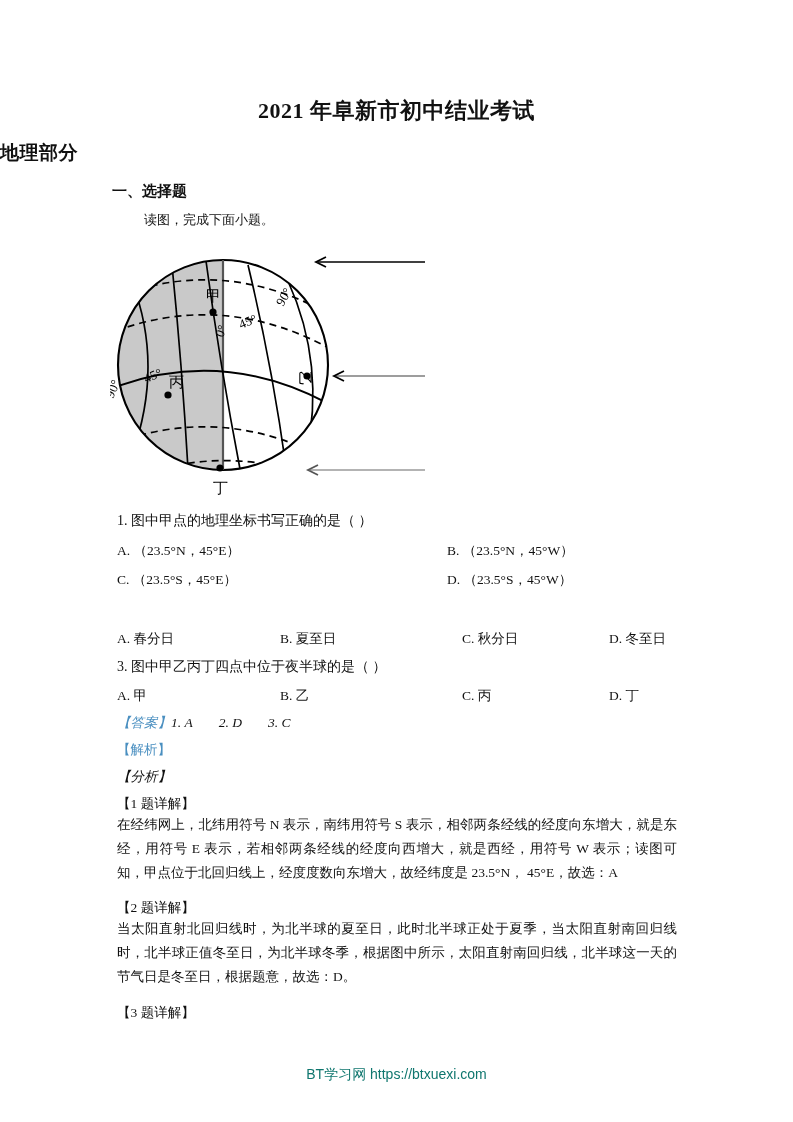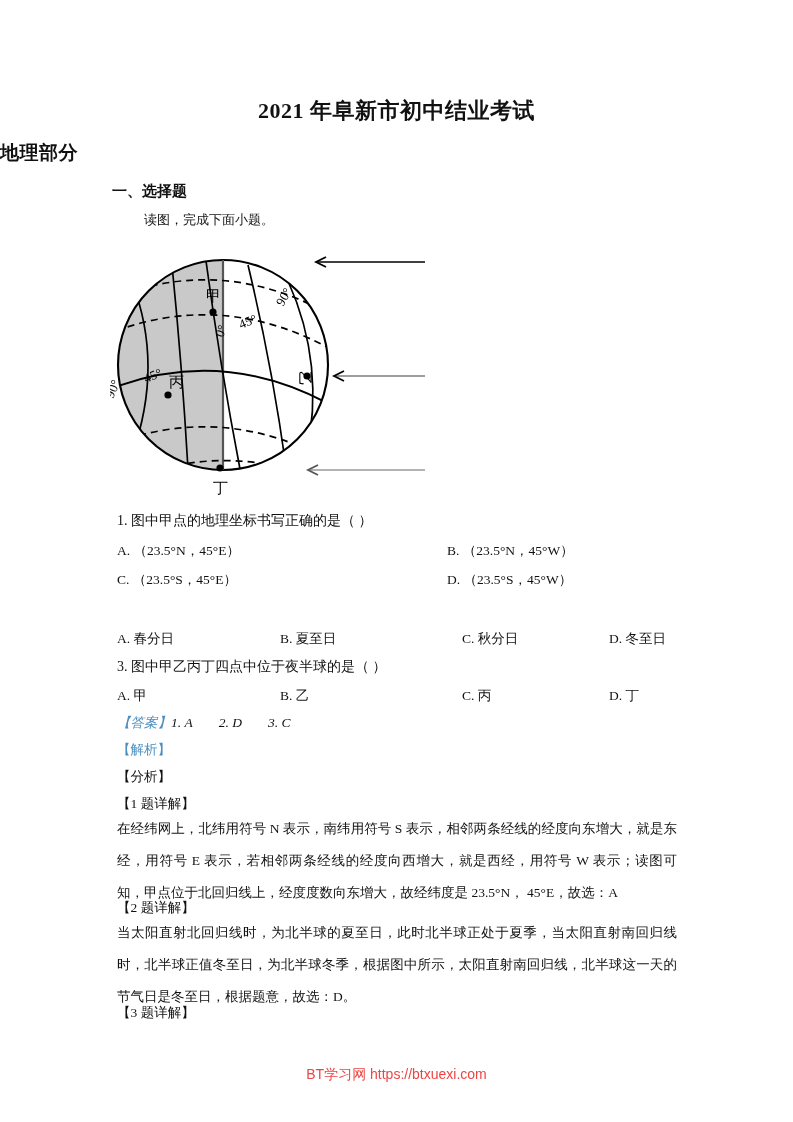--- a/index.html
+++ b/index.html
@@ -101,33 +101,33 @@
     white-space: nowrap;
   }
   .blue { color: #4a8fc0; }
   .ans-sp { display: inline-block; width: 26px; }
 
   .para {
     position: absolute;
     left: 117px;
     width: 560px;
     font-size: 13.5px;
-    line-height: 32px;
+    line-height: 24px;
     text-align: justify;
   }
 
   
   .footer {
     position: absolute;
     left: 0;
     top: 1066px;
     width: 793px;
     text-align: center;
     font-size: 14px;
-    color: #ef4444;
+    color: #0f766e;
     font-family: "Liberation Sans", sans-serif;
   }
 </style>
 </head>
 <body>
 
 <div class="page">
 
   <div class="doc-title">2021 年阜新市初中结业考试</div>
   <div class="doc-subtitle">地理部分</div>
@@ -228,21 +228,21 @@
     <span class="opt c4b">B. 乙</span>
     <span class="opt c4c">C. 丙</span>
     <span class="opt c4d">D. 丁</span>
   </div>
 
   <div class="blk" style="top:714px;font-style:italic;">
     <span class="blue">【答案】</span><span>1. A</span><span class="ans-sp"></span><span>2. D</span><span class="ans-sp"></span><span>3. C</span>
   </div>
 
   <div class="blk blue" style="top:741px;">【解析】</div>
-  <div class="blk" style="top:768px;">【分析】</div>
+  <div class="blk" style="top:768px;font-style:italic;">【分析】</div>
   <div class="blk" style="top:795px;">【1 题详解】</div>
 
   <div class="para" style="top:813px;">在经纬网上，北纬用符号 N 表示，南纬用符号 S 表示，相邻两条经线的经度向东增大，就是东经，用符号 E 表示，若相邻两条经线的经度向西增大，就是西经，用符号 W 表示；读图可知，甲点位于北回归线上，经度度数向东增大，故经纬度是 23.5°N， 45°E，故选：A</div>
 
   <div class="blk" style="top:899px;">【2 题详解】</div>
   <div class="para" style="top:917px;">当太阳直射北回归线时，为北半球的夏至日，此时北半球正处于夏季，当太阳直射南回归线时，北半球正值冬至日，为北半球冬季，根据图中所示，太阳直射南回归线，北半球这一天的节气日是冬至日，根据题意，故选：D。</div>
 
   <div class="blk" style="top:1004px;">【3 题详解】</div>
 
   <div class="footer">BT学习网 https://btxuexi.com</div>

